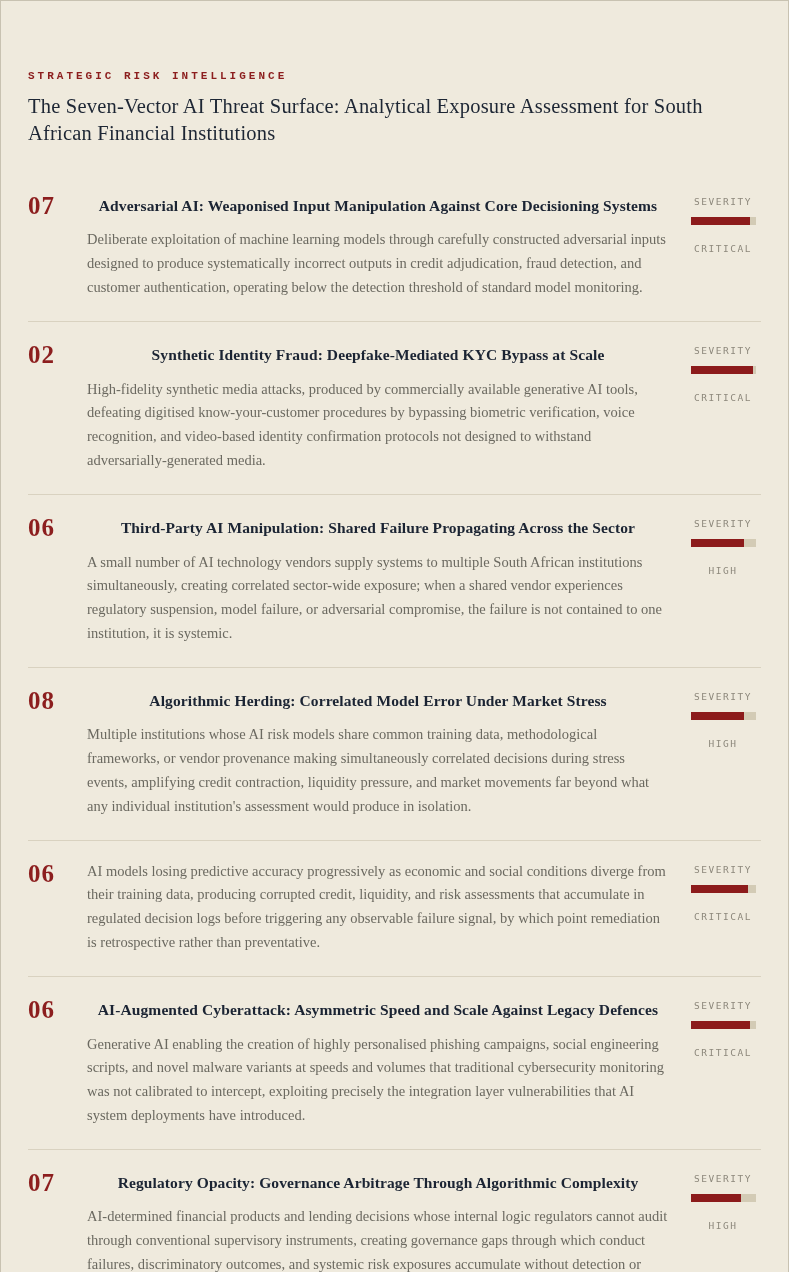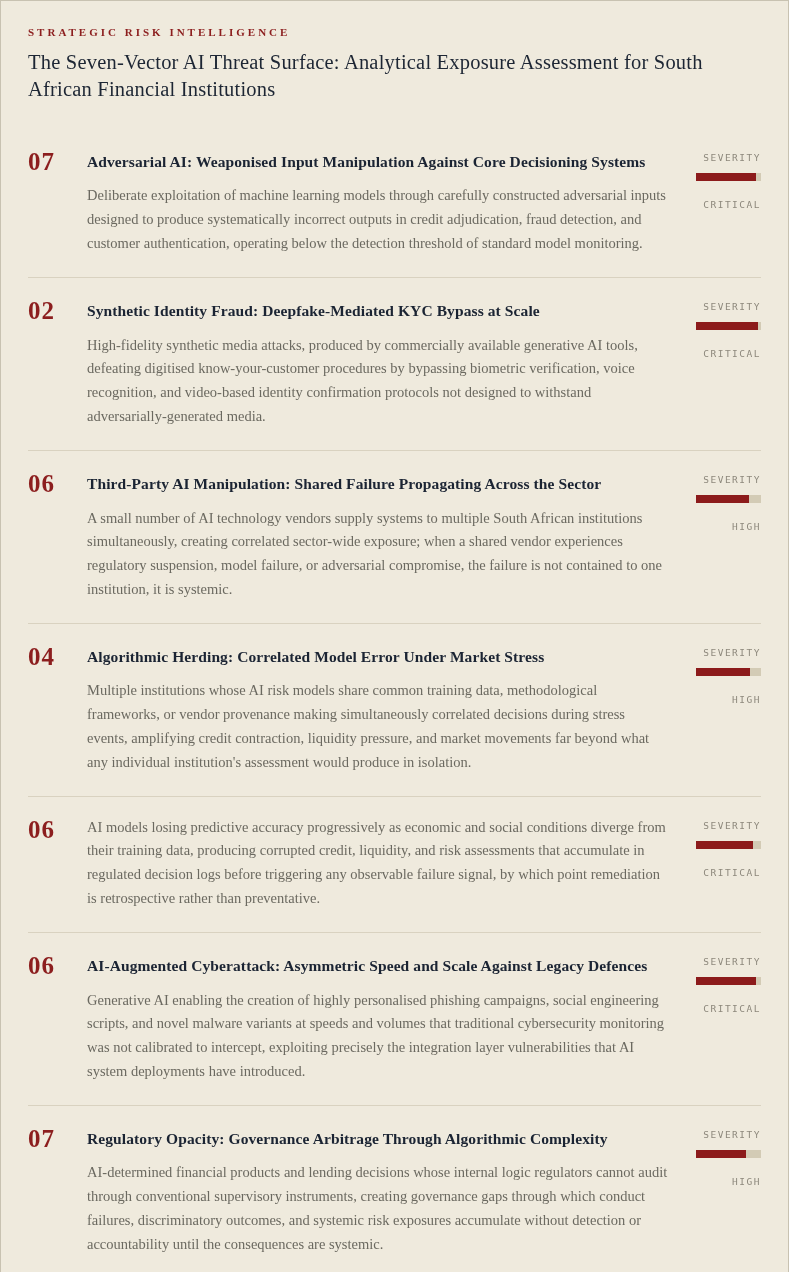--- a/index.html
+++ b/index.html
@@ -7,25 +7,26 @@
     position: relative;
     width: 789px;
     min-height: 1272px;
     box-sizing: border-box;
     background: #efeadd;
     border: 1px solid #c8c2b1;
     padding: 25px 27px 28px 27px;
     font-family: "Liberation Serif", serif;
   }
   .eyebrow {
-    font-family: Liberation Serif, serif;
+    font-family: Liberation Mono, monospace;
     font-weight: bold;
     font-size: 11px;
     letter-spacing: 3px;
     color: #8c1e1e;
+    margin-top: 44px;
   }
   .main-title {
     margin: 11px 0 0 0;
     font-size: 20.5px;
     font-weight: normal;
     color: #1d2634;
     line-height: 1.33;
     max-width: 705px;
     letter-spacing: 0.2px;
   }
@@ -46,32 +47,33 @@
     letter-spacing: 1px;
   }
   .t-body { padding-right: 16px; }
   .t-title {
     margin: 0 0 9px 0;
     font-size: 15.5px;
     font-weight: bold;
     color: #1b2433;
     line-height: 1.8;
     letter-spacing: 0.1px;
+    text-align: center;
   }
   .t-desc {
     margin: 0;
     font-size: 14.5px;
     color: #6b6960;
     line-height: 1.64;
     max-width: 596px;
   }
   .sev {
     display: flex;
     flex-direction: column;
-    align-items: flex-end;
+    align-items: center;
     gap: 10px;
     padding-top: 4px;
     font-family: "DejaVu Sans Mono", monospace;
     color: #8d887c;
   }
   .sev-label { font-size: 9.5px; letter-spacing: 1.5px; }
   .sev-bar { width: 65px; height: 8px; background: #d3cbb5; overflow: hidden; }
   .sev-fill { height: 100%; background: #8c1b1b; }
   .sev-value { font-size: 9.5px; letter-spacing: 1.5px; margin-top: 8px; }
 </style>
@@ -124,21 +126,21 @@
       <div class="sev">
         <div class="sev-label">SEVERITY</div>
         <div class="sev-bar">
           <div class="sev-fill" style="width: 82%;"></div>
         </div>
         <div class="sev-value">HIGH</div>
       </div>
     </section>
 
     <section class="threat">
-      <div class="t-num">04</div>
+      <div class="t-num">08</div>
       <div class="t-body">
         <h2 class="t-title">Algorithmic Herding: Correlated Model Error Under Market Stress</h2>
         <p class="t-desc">Multiple institutions whose AI risk models share common training data, methodological frameworks, or vendor provenance making simultaneously correlated decisions during stress events, amplifying credit contraction, liquidity pressure, and market movements far beyond what any individual institution's assessment would produce in isolation.</p>
       </div>
       <div class="sev">
         <div class="sev-label">SEVERITY</div>
         <div class="sev-bar">
           <div class="sev-fill" style="width: 83%;"></div>
         </div>
         <div class="sev-value">HIGH</div>

